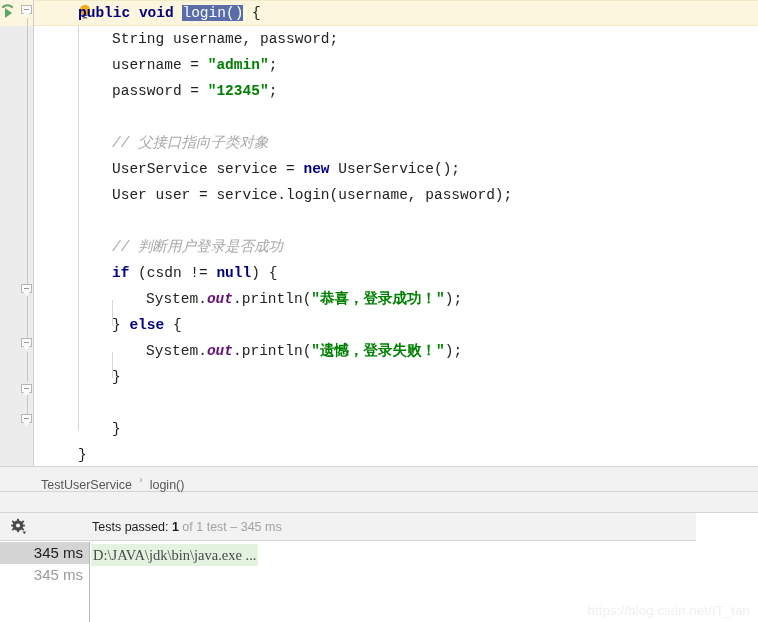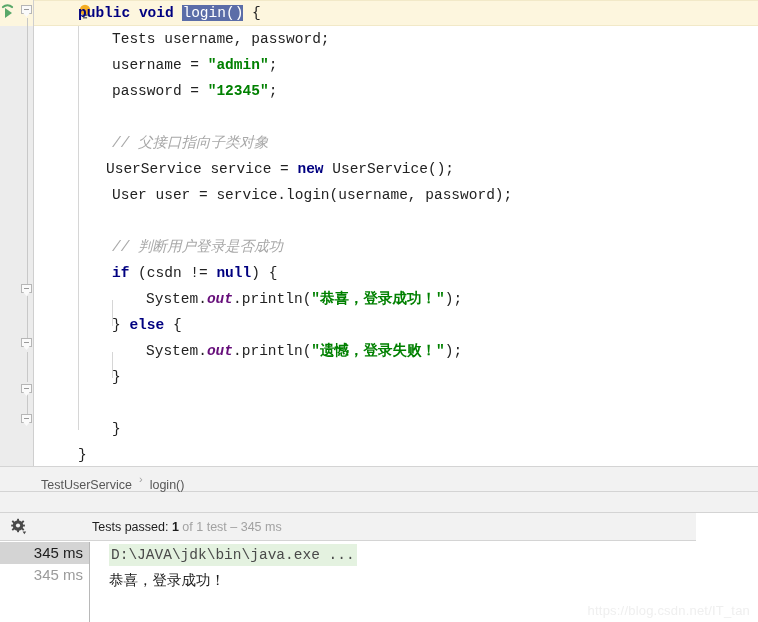--- a/index.html
+++ b/index.html
@@ -229,23 +229,22 @@
     top: 29px;
     width: 667px;
     height: 80px;
     background: #ffffff;
     overflow: hidden;
   }
   .console-line {
     height: 26px;
     line-height: 26px;
     white-space: pre;
-    font-family: Liberation Mono, monospace;
+    font-family: Liberation Serif, serif;
     font-size: 14.5px;
-    padding-left: 18px;
   }
   .console-line.cmdline {
     color: #4a4a4a;
   }
   .cmd-hl {
     background: #e4f2e0;
     padding: 3px 2px;
   }
   .console-line.result {
     color: #1c1c1c;
@@ -320,26 +319,26 @@
         <rect x="4.9" y="13" width="4.2" height="1.5" fill="#6b6b6b"></rect>
       </svg>
     </span>
 
     <div class="indent-guide" style="left:44px; top:26px; height:404px;"></div>
     <div class="indent-guide" style="left:78px; top:300px; height:26px;"></div>
     <div class="indent-guide" style="left:78px; top:352px; height:26px;"></div>
 
     <div id="code-lines">
         <div class="code-line" style="top: 0px; left: 44px;"><span class="kw">public</span><span class="plain"> </span><span class="kw">void</span><span class="plain"> </span><span class="sel">login()</span><span class="plain"> {</span></div>
-        <div class="code-line" style="top: 26px; left: 78px;"><span class="plain">Tests username, password;</span></div>
+        <div class="code-line" style="top: 26px; left: 78px;"><span class="plain">String username, password;</span></div>
         <div class="code-line" style="top: 52px; left: 78px;"><span class="plain">username = </span><span class="str">"admin"</span><span class="plain">;</span></div>
         <div class="code-line" style="top: 78px; left: 78px;"><span class="plain">password = </span><span class="str">"12345"</span><span class="plain">;</span></div>
         <div class="code-line" style="top: 104px; left: 44px;"></div>
         <div class="code-line" style="top: 130px; left: 78px;"><span class="cmt">// 父接口指向子类对象</span></div>
-        <div class="code-line" style="top: 156px; left: 72px;"><span class="plain">UserService service = </span><span class="kw">new</span><span class="plain"> UserService();</span></div>
+        <div class="code-line" style="top: 156px; left: 78px;"><span class="plain">UserService service = </span><span class="kw">new</span><span class="plain"> UserService();</span></div>
         <div class="code-line" style="top: 182px; left: 78px;"><span class="plain">User user = service.login(username, password);</span></div>
         <div class="code-line" style="top: 208px; left: 44px;"></div>
         <div class="code-line" style="top: 234px; left: 78px;"><span class="cmt">// 判断用户登录是否成功</span></div>
         <div class="code-line" style="top: 260px; left: 78px;"><span class="kw">if</span><span class="plain"> (csdn != </span><span class="kw">null</span><span class="plain">) {</span></div>
         <div class="code-line" style="top: 286px; left: 112px;"><span class="plain">System.</span><span class="fld">out</span><span class="plain">.println(</span><span class="str">"恭喜，登录成功！"</span><span class="plain">);</span></div>
         <div class="code-line" style="top: 312px; left: 78px;"><span class="plain">} </span><span class="kw">else</span><span class="plain"> {</span></div>
         <div class="code-line" style="top: 338px; left: 112px;"><span class="plain">System.</span><span class="fld">out</span><span class="plain">.println(</span><span class="str">"遗憾，登录失败！"</span><span class="plain">);</span></div>
         <div class="code-line" style="top: 364px; left: 78px;"><span class="plain">}</span></div>
         <div class="code-line" style="top: 390px; left: 44px;"></div>
         <div class="code-line" style="top: 416px; left: 78px;"><span class="plain">}</span></div>
@@ -382,17 +381,16 @@
     </div>
   </div>
 
   <div id="timing-col">
       <div class="timing-row selected">345 ms</div>
       <div class="timing-row muted">345 ms</div>
     </div>
 
   <div id="console-out">
     <div class="console-line cmdline"><span class="cmd-hl">D:\JAVA\jdk\bin\java.exe ...</span></div>
-    <div class="console-line result">恭喜，登录成功！</div>
   </div>
 </div>
 
 <div id="watermark">https://blog.csdn.net/IT_tan</div>
 
 </body></html>

